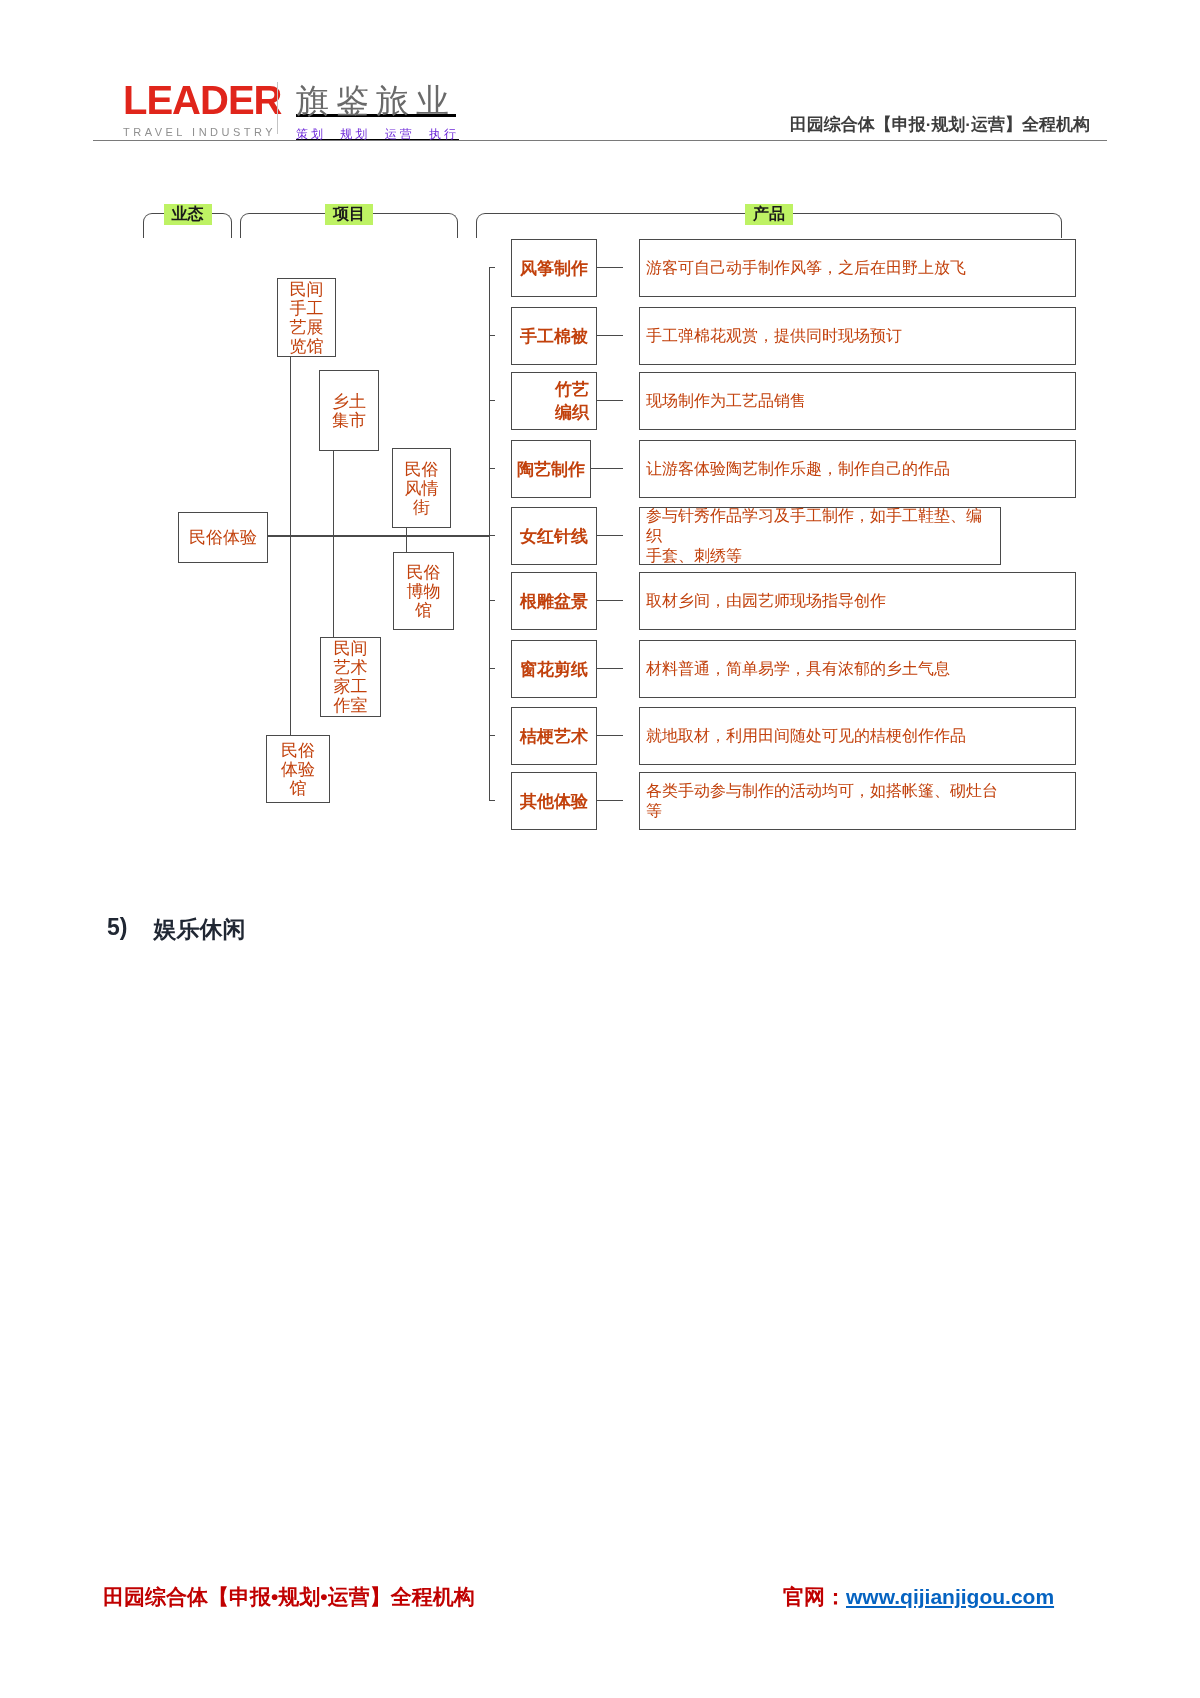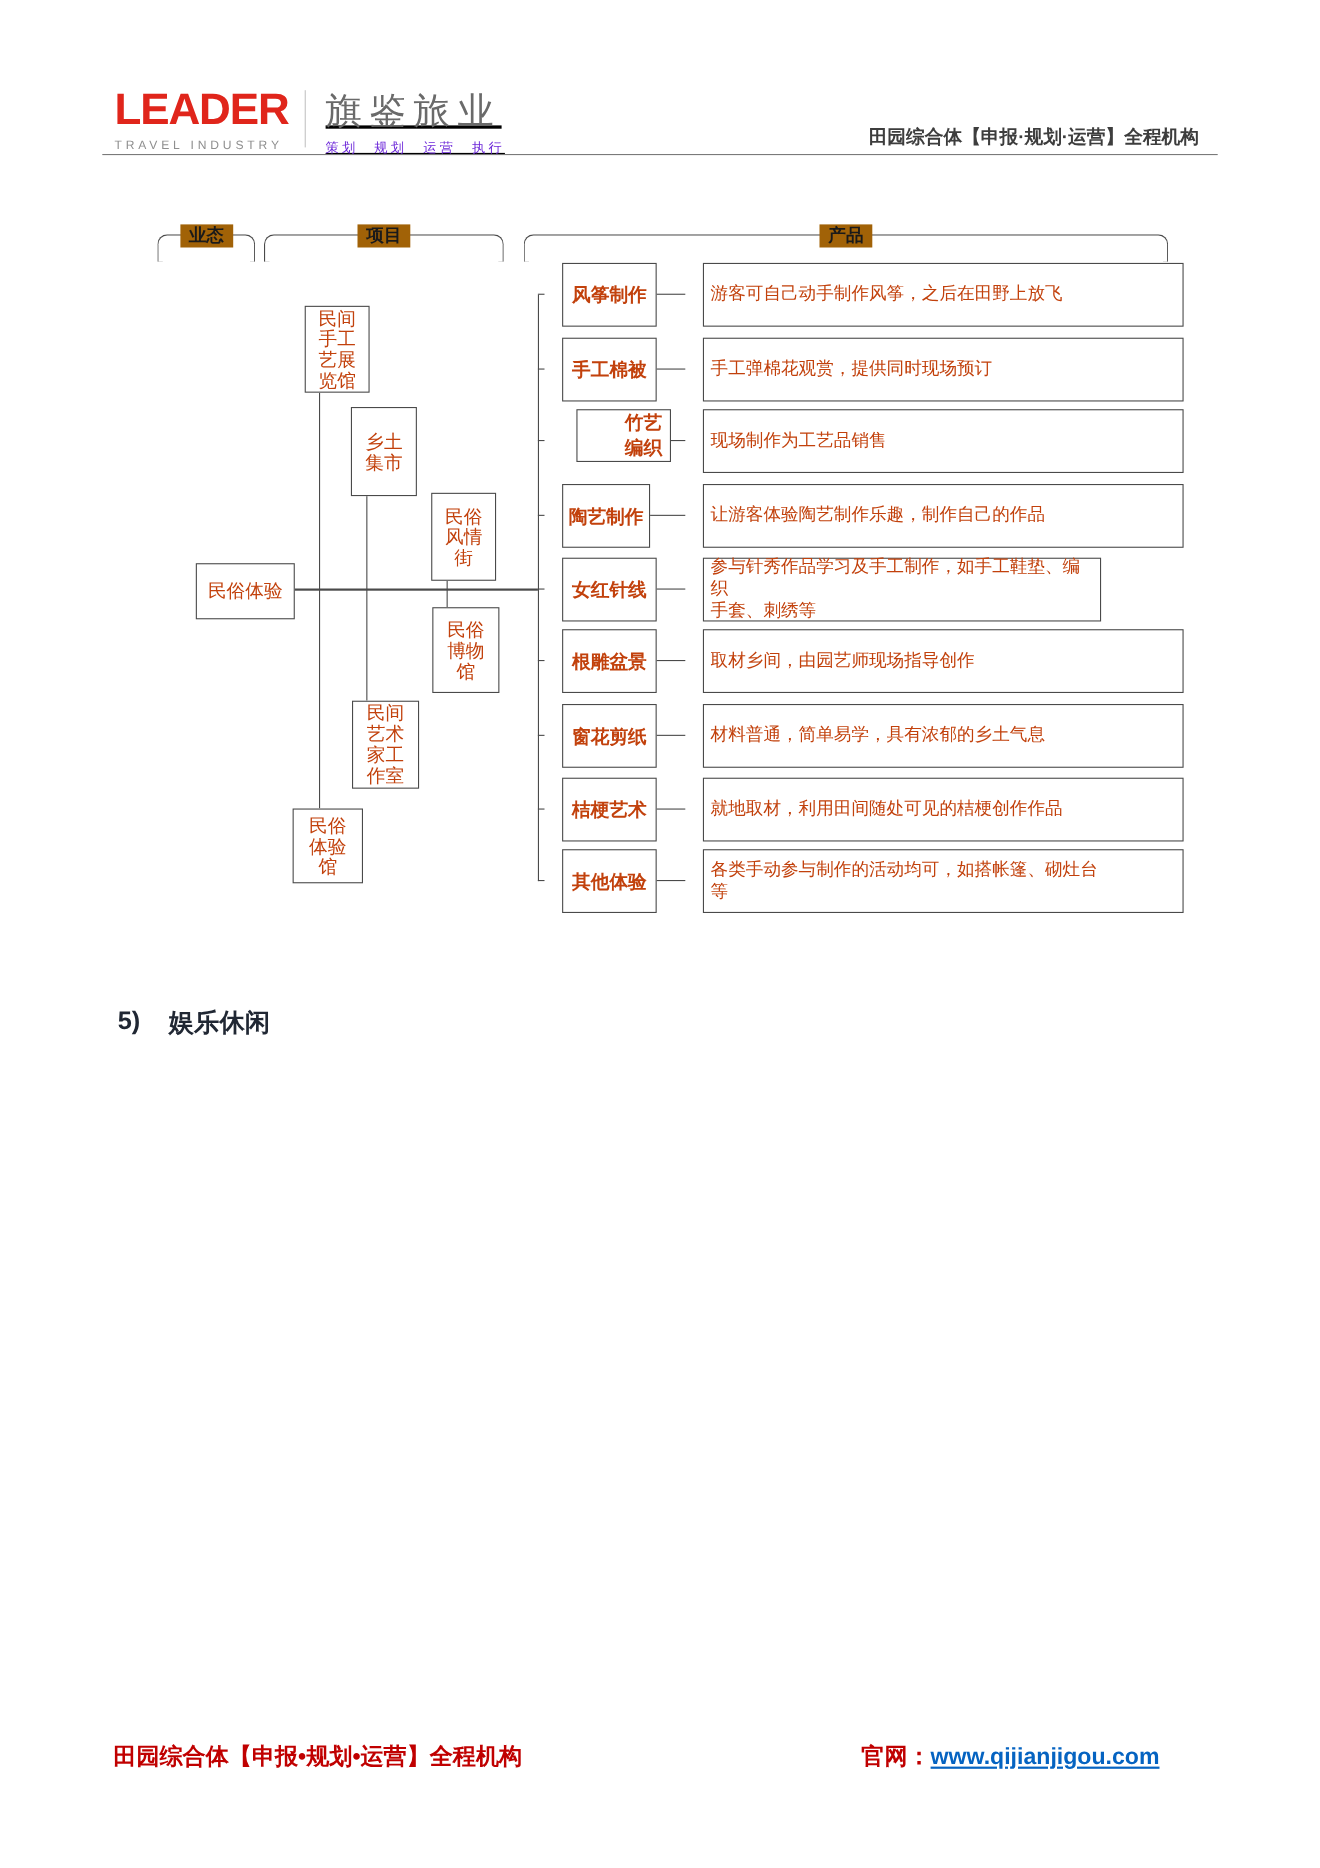--- a/index.html
+++ b/index.html
@@ -22,35 +22,35 @@
        display:flex;align-items:center;justify-content:center;text-align:center;color:#c2410c;margin-left:16px;}
   .pbox{font-size:17px;line-height:19px;padding:0 8px;}
   .bizbox{font-size:17px;}
   .plabel{font-weight:bold;font-size:17px;}
   .pdesc{justify-content:flex-start;text-align:left;padding:0 6px;font-size:16px;line-height:20px;white-space:pre-line;}
   .hline,.vline{position:absolute;background:#4a4a4a;}
   .bracket{position:absolute;box-sizing:border-box;height:25px;
            border-top:1px solid #4a4a4a;border-left:1px solid #4a4a4a;border-right:1px solid #4a4a4a;
            border-radius:9px 9px 0 0;}
   .bracket>span{position:absolute;top:-10px;left:50%;transform:translateX(-50%);
-                background:#a16207;padding:0 8px;font-weight:bold;font-size:16px;white-space:nowrap;color:#1a1a1a;}
+                background:#bef264;padding:0 8px;font-weight:bold;font-size:16px;white-space:nowrap;color:#1a1a1a;}
 
   
   .sec-head{display:flex;gap:26px;font-weight:bold;font-size:23px;color:#202733;}
 
   
   .ftr-red{font-weight:bold;font-size:21px;color:#c00000;}
   .ftr-link{font-weight:bold;font-size:21px;color:#0563c1;text-decoration:underline;}
 </style>
 </head>
 <body>
 
 <div id="page">
 
-  <div class="abs" style="left:104px;top:80px;">
+  <div class="abs" style="left:123px;top:80px;">
     <div class="brand">LEADER</div>
     <div class="brand-sub">TRAVEL INDUSTRY</div>
   </div>
   <div class="abs vdiv" style="left:277px;top:82px;"></div>
   <div class="abs" style="left:296px;top:84px;text-decoration:underline;">
     <div class="cnname">旗鉴旅业</div>
     <div class="cntag">策划 规划 运营 执行</div>
   </div>
   <div class="abs hdr-right" style="right:110px;top:113px;">田园综合体【申报·规划·运营】全程机构</div>
   <div class="abs hrule" style="left:93px;top:140px;width:1014px;"></div>
@@ -101,21 +101,21 @@
     <div class="box pbox" style="left:377px;top:552px;width:61px;height:78px;">民俗博物馆</div>
     <div class="box pbox" style="left:304px;top:637px;width:61px;height:80px;">民间艺术家工作室</div>
     <div class="box pbox" style="left:250px;top:735px;width:64px;height:68px;">民俗体验馆</div>
 
     <div class="box plabel" style="left:495px;top:239px;width:86px;height:58px;">风筝制作</div>
     <div class="box pdesc" style="left:623px;top:239px;width:437px;height:58px;">游客可自己动手制作风筝，之后在田野上放飞</div>
 
     <div class="box plabel" style="left:495px;top:307px;width:86px;height:58px;">手工棉被</div>
     <div class="box pdesc" style="left:623px;top:307px;width:437px;height:58px;">手工弹棉花观赏，提供同时现场预订</div>
 
-    <div class="box plabel" style="left:508px;top:372px;width:86px;height:48px;padding-left:36px;">竹艺编织</div>
+    <div class="box plabel" style="left:495px;top:372px;width:86px;height:58px;padding-left:36px;">竹艺编织</div>
     <div class="box pdesc" style="left:623px;top:372px;width:437px;height:58px;">现场制作为工艺品销售</div>
 
     <div class="box plabel" style="left:495px;top:440px;width:80px;height:58px;">陶艺制作</div>
     <div class="box pdesc" style="left:623px;top:440px;width:437px;height:58px;">让游客体验陶艺制作乐趣，制作自己的作品</div>
 
     <div class="box plabel" style="left:495px;top:507px;width:86px;height:58px;">女红针线</div>
     <div class="box pdesc" style="left:623px;top:507px;width:362px;height:58px;">参与针秀作品学习及手工制作，如手工鞋垫、编织
 手套、刺绣等</div>
 
     <div class="box plabel" style="left:495px;top:572px;width:86px;height:58px;">根雕盆景</div>

